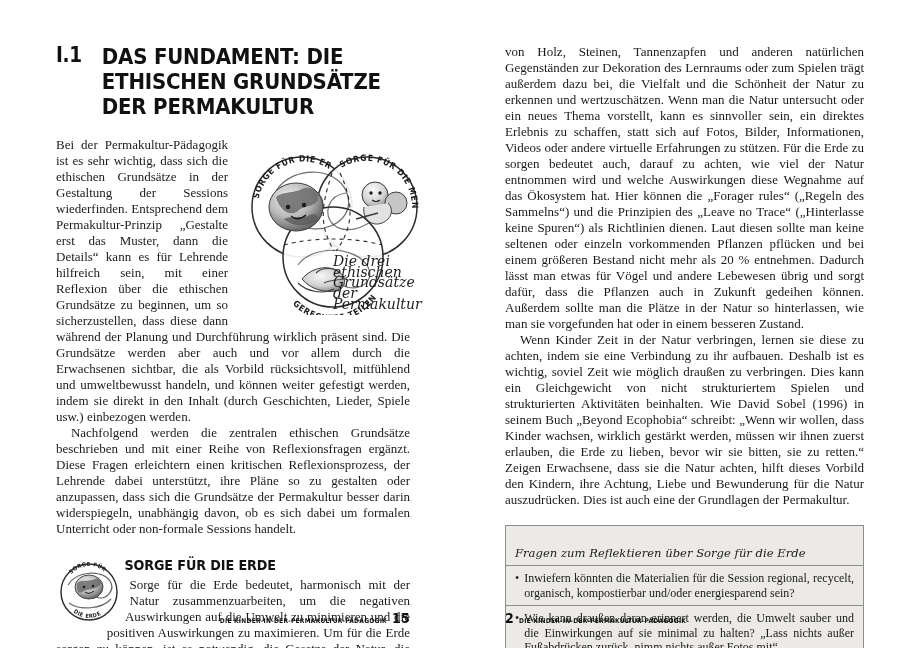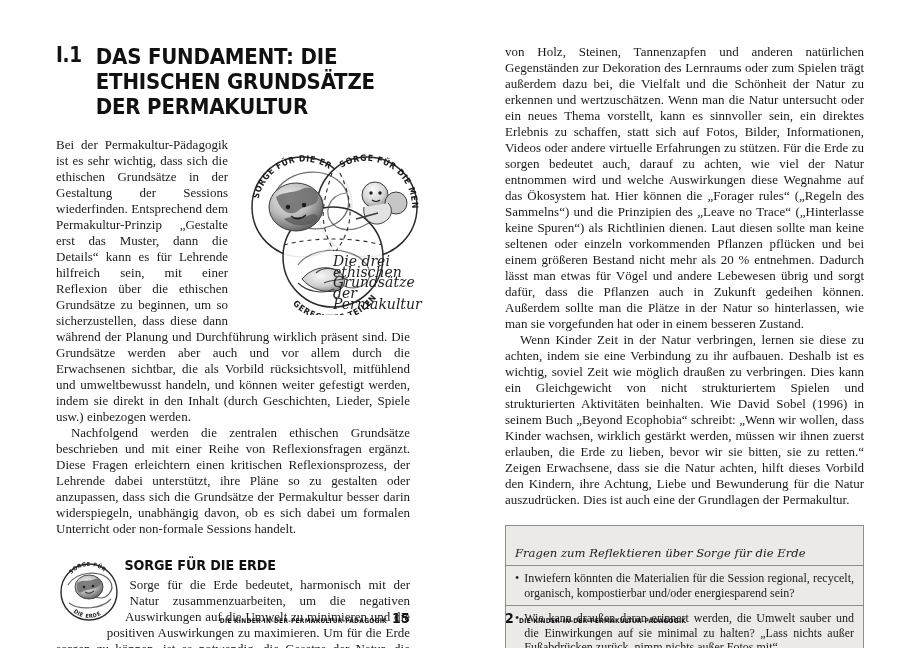--- a/index.html
+++ b/index.html
@@ -27,21 +27,21 @@
     height: 648px;
     box-sizing: border-box;
   }
   .page-left  { padding: 44px 46px 0 56px; }
   .page-right { padding: 44px 48px 0 49px; }
 
   
   .chapter-head {
     display: flex;
     align-items: flex-start;
-    gap: 14px;
+    gap: 20px;
     margin: 0 0 18px 0;
   }
   .chapter-num {
     font-family: "DejaVu Sans Condensed", "Liberation Sans", sans-serif;
     font-weight: bold;
     font-size: 20.5px;
     letter-spacing: -0.3px;
     line-height: 1.14;
     white-space: nowrap;
     color: #111;

